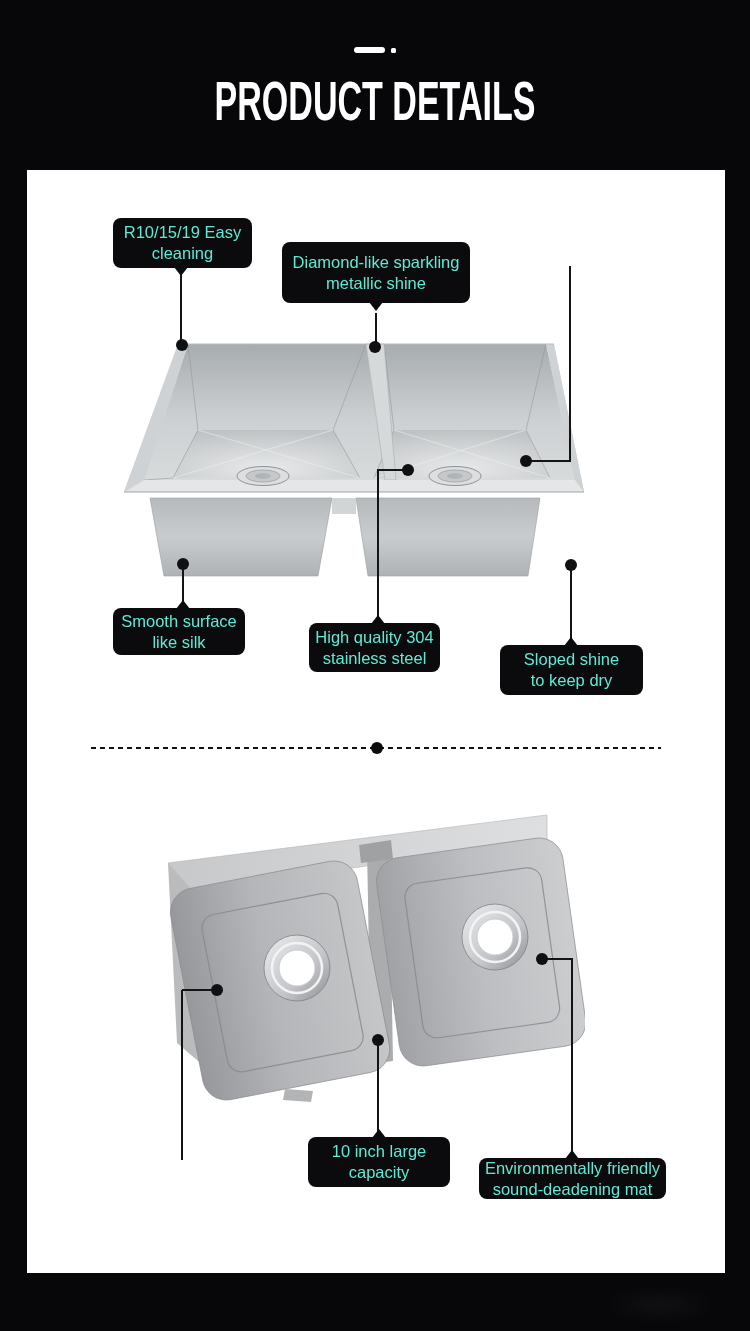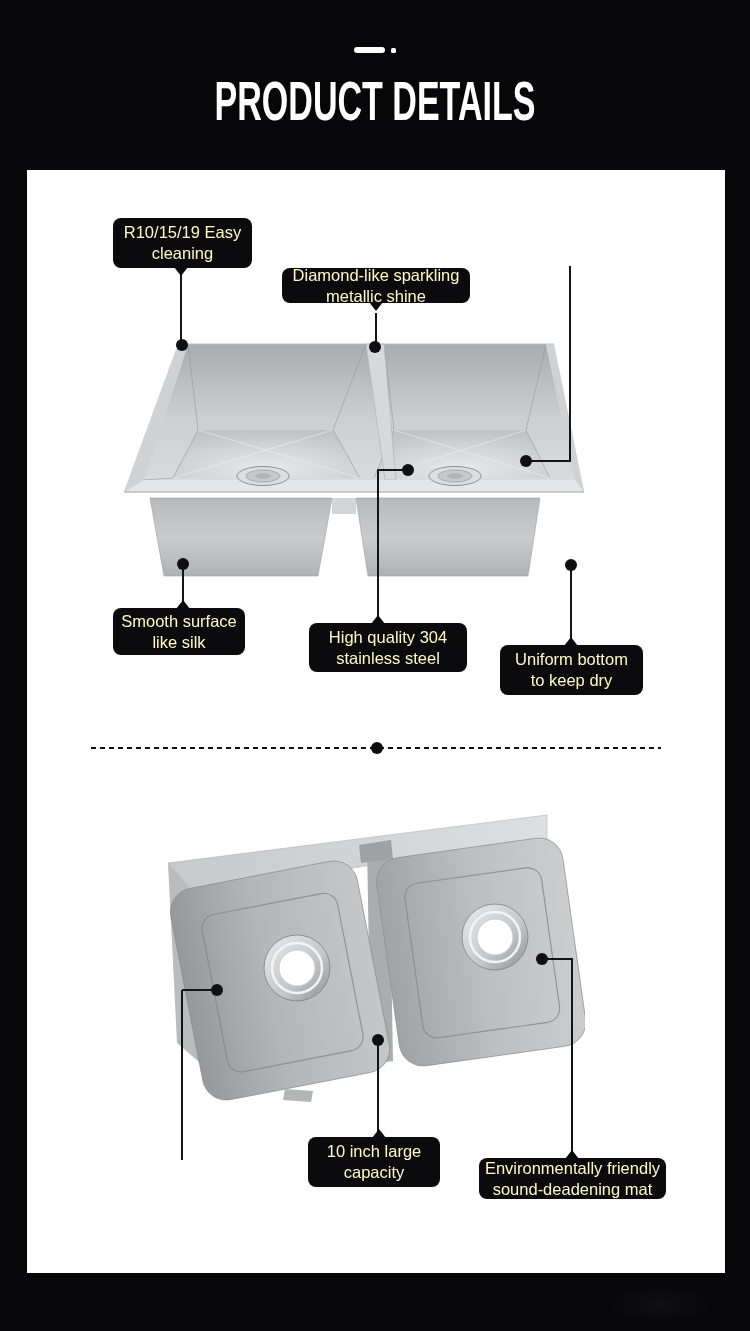--- a/index.html
+++ b/index.html
@@ -16,21 +16,21 @@
   
   .photo{position:absolute;z-index:1;}
   
   .cline{position:absolute;background:#141414;z-index:3;}
   .cdot{position:absolute;width:12px;height:12px;border-radius:50%;background:#101012;z-index:3;}
   
   .divider{position:absolute;left:91px;top:747px;width:570px;height:2px;z-index:2;
            background:repeating-linear-gradient(90deg,#111 0 5px,transparent 5px 9px);}
   .divider-dot{position:absolute;left:371px;top:742px;width:12px;height:12px;border-radius:50%;background:#0c0c0e;z-index:3;}
   
-  .callout{position:absolute;z-index:4;background:#0b0b0d;color:#fef9c3;border-radius:8px;
+  .callout{position:absolute;z-index:4;background:#0b0b0d;color:#5eead4;border-radius:8px;
            display:flex;align-items:center;justify-content:center;text-align:center;}
   .callout .txt{white-space:pre-line;font-size:16.5px;line-height:21px;}
   .ptr{position:absolute;width:0;height:0;border-left:7px solid transparent;border-right:7px solid transparent;}
   .ptr.down{bottom:-8px;border-top:9px solid #0b0b0d;}
   .ptr.up{top:-8px;border-bottom:9px solid #0b0b0d;}
   .blob{position:absolute;left:585px;top:1278px;width:150px;height:53px;z-index:1;
         background:radial-gradient(closest-side,#101014,rgba(16,16,20,0) 75%);}
 </style>
 </head>
 <body>
@@ -202,47 +202,47 @@
   <div class="cline" style="left:571px;top:959px;width:2px;height:201px"></div>
   <div class="cline" style="left:542px;top:958px;width:31px;height:2px"></div>
   <div class="cdot" style="left:536px;top:953px"></div>
 
   <div class="callout" style="left:113px;top:218px;width:139px;height:50px">
     <span class="txt">R10/15/19 Easy
 cleaning</span>
     <i class="ptr down" style="left:61px"></i>
   </div>
 
-  <div class="callout" style="left:282px;top:268px;width:188px;height:35px">
+  <div class="callout" style="left:282px;top:242px;width:188px;height:61px">
     <span class="txt">Diamond-like sparkling
 metallic shine</span>
     <i class="ptr down" style="left:87px"></i>
   </div>
 
 
   <div class="callout" style="left:113px;top:608px;width:132px;height:47px">
     <span class="txt">Smooth surface
 like silk</span>
     <i class="ptr up" style="left:63px"></i>
   </div>
 
-  <div class="callout" style="left:309px;top:623px;width:158px;height:49px">
+  <div class="callout" style="left:309px;top:623px;width:131px;height:49px">
     <span class="txt">High quality 304
 stainless steel</span>
     <i class="ptr up" style="left:62px"></i>
   </div>
 
   <div class="callout" style="left:500px;top:645px;width:143px;height:50px">
-    <span class="txt">Uniform bottom
+    <span class="txt">Sloped shine
 to keep dry</span>
     <i class="ptr up" style="left:64px"></i>
   </div>
 
 
-  <div class="callout" style="left:308px;top:1137px;width:132px;height:50px">
+  <div class="callout" style="left:308px;top:1137px;width:142px;height:50px">
     <span class="txt">10 inch large
 capacity</span>
     <i class="ptr up" style="left:64px"></i>
   </div>
 
   <div class="callout" style="left:479px;top:1158px;width:187px;height:41px">
     <span class="txt">Environmentally friendly
 sound-deadening mat</span>
     <i class="ptr up" style="left:86px"></i>
   </div>

